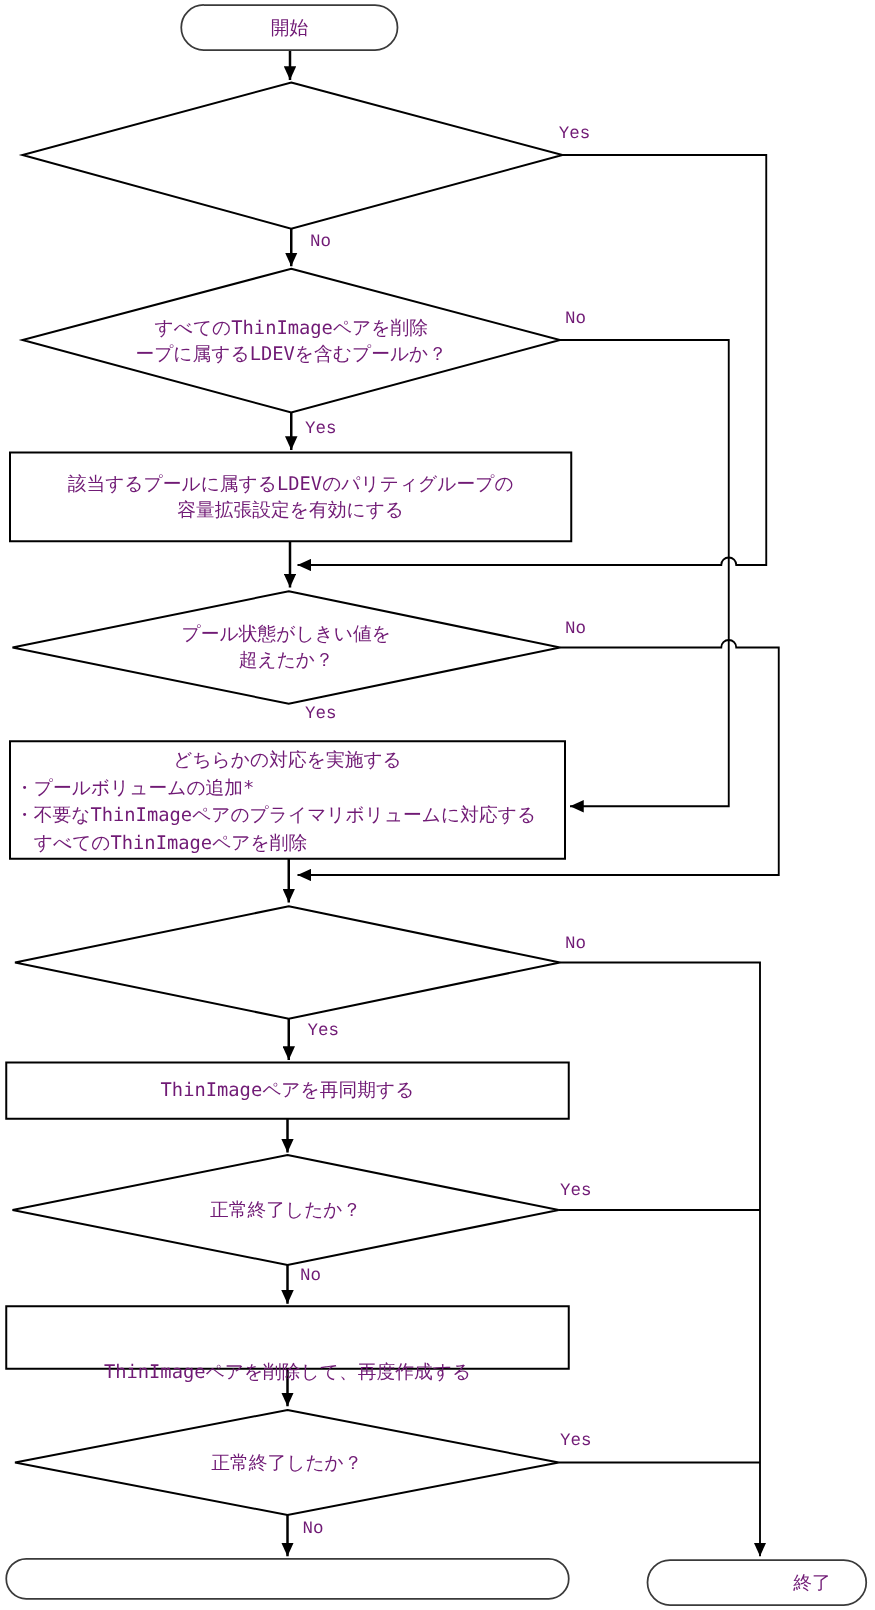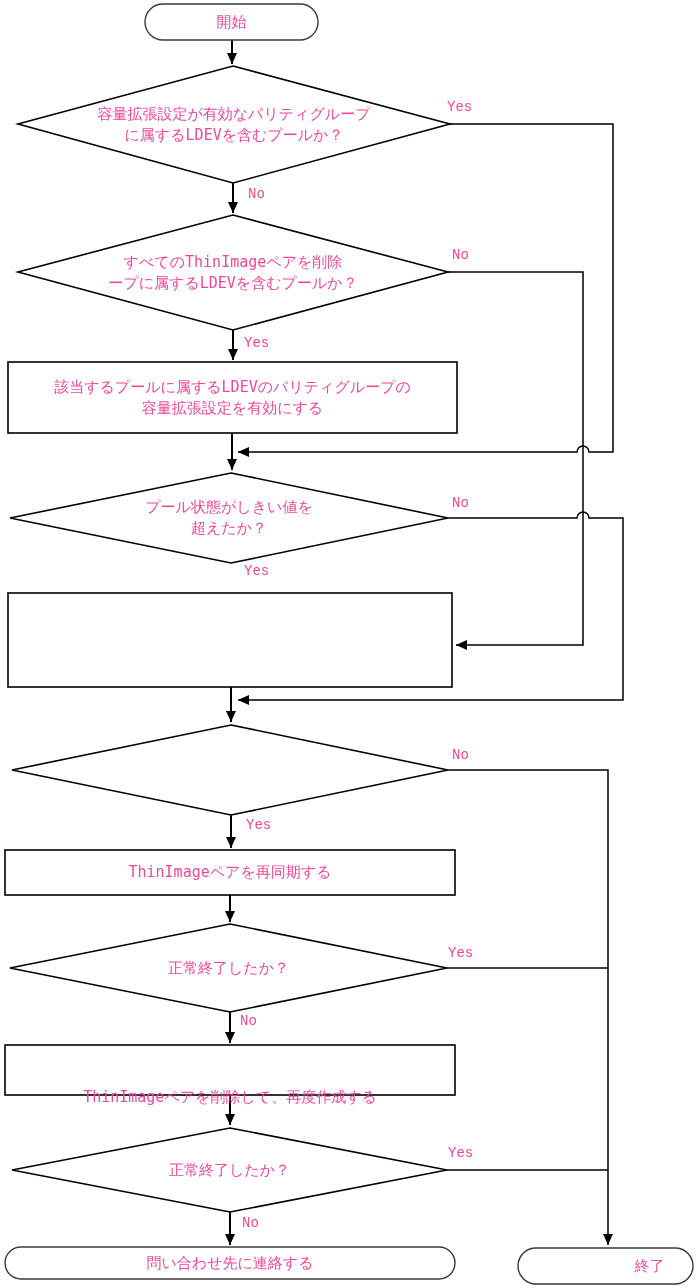--- a/index.html
+++ b/index.html
@@ -1,18 +1,18 @@
 <!DOCTYPE html>
 <html><head>
 <meta charset="utf-8">
 <style>
   html,body {margin:0; padding:0; background:#ffffff;}
   .canvas {
     position:relative; width:700px; height:1287px; background:#ffffff;
-    font-family:"DejaVu Sans Mono","DejaVu Sans",sans-serif; color:#ec4899;
+    font-family:"DejaVu Sans Mono","DejaVu Sans",sans-serif; color:#701a75;
     overflow:hidden;
   }
   svg.flow {position:absolute; left:0; top:0;}
   .shape  {fill:#ffffff; stroke:#000000; stroke-width:1.6;}
   .term   {fill:#ffffff; stroke:#3a3a3a; stroke-width:1.4;}
   .route  {fill:none; stroke:#000000; stroke-width:1.5;}
   .conn   {fill:none; stroke:#000000; stroke-width:2;}
   .arrhd  {fill:#000000; stroke:none;}
   .node-label {
     position:absolute; display:flex; align-items:center; justify-content:center;
@@ -66,43 +66,46 @@
     <rect class="shape" x="5" y="850" width="450" height="45"></rect>
     <polygon class="shape" points="230,924 447,968 230,1012 10,968"></polygon>
     <rect class="shape" x="5" y="1045" width="450" height="50"></rect>
     <polygon class="shape" points="230,1128 447,1170 230,1212 12,1170"></polygon>
     <rect class="term" x="5" y="1247" width="450" height="32" rx="16" ry="16"></rect>
     <rect class="term" x="518" y="1248" width="175" height="36" rx="18" ry="18"></rect>
   </svg>
 
   <div class="node-label" style="left:145px; top:4px; width:173px; height:36px;">開始</div>
 
-  <div class="node-label" style="left:18px; top:66px; width:432px; height:117px;">容量拡張設定が有効なパリティグループ
-に属するLDEVを含むプールか？</div>
 
   <div class="node-label" style="left:18px; top:215px; width:430px; height:115px;">すべてのThinImageペアを削除
 ープに属するLDEVを含むプールか？</div>
 
   <div class="node-label" style="left:8px; top:362px; width:449px; height:71px;">該当するプールに属するLDEVのパリティグループの
 容量拡張設定を有効にする</div>
 
   <div class="node-label" style="left:10px; top:473px; width:438px; height:90px;">プール状態がしきい値を
 超えたか？</div>
 
+  <div class="list-box" style="left:8px; top:593px; width:444px; height:94px;">
+    <div class="title">どちらかの対応を実施する</div>
+    <div class="item">・プールボリュームの追加*</div>
+    <div class="item">・不要なThinImageペアのプライマリボリュームに対応する</div>
+    <div class="item">　すべてのThinImageペアを削除</div>
+  </div>
 
 
   <div class="node-label" style="left:5px; top:850px; width:450px; height:45px;">ThinImageペアを再同期する</div>
 
   <div class="node-label" style="left:10px; top:924px; width:437px; height:88px;">正常終了したか？</div>
 
   <div class="node-label" style="left:5px; top:1072px; width:450px; height:50px;">ThinImageペアを削除して、再度作成する</div>
 
   <div class="node-label" style="left:12px; top:1128px; width:435px; height:84px;">正常終了したか？</div>
 
-  <div class="node-label" style="left:5px; top:1247px; width:450px; height:32px;">問い合わせ先に連絡する</div>
 
   <div class="node-label" style="left:518px; top:1248px; width:175px; height:36px;padding-left:44px;">終了</div>
 
   <span class="branch" style="left:447px; top:100px;">Yes</span>
   <span class="branch" style="left:248px; top:187px;">No</span>
   <span class="branch" style="left:452px; top:248px;">No</span>
   <span class="branch" style="left:244px; top:336px;">Yes</span>
   <span class="branch" style="left:452px; top:496px;">No</span>
   <span class="branch" style="left:244px; top:564px;">Yes</span>
   <span class="branch" style="left:452px; top:748px;">No</span>

